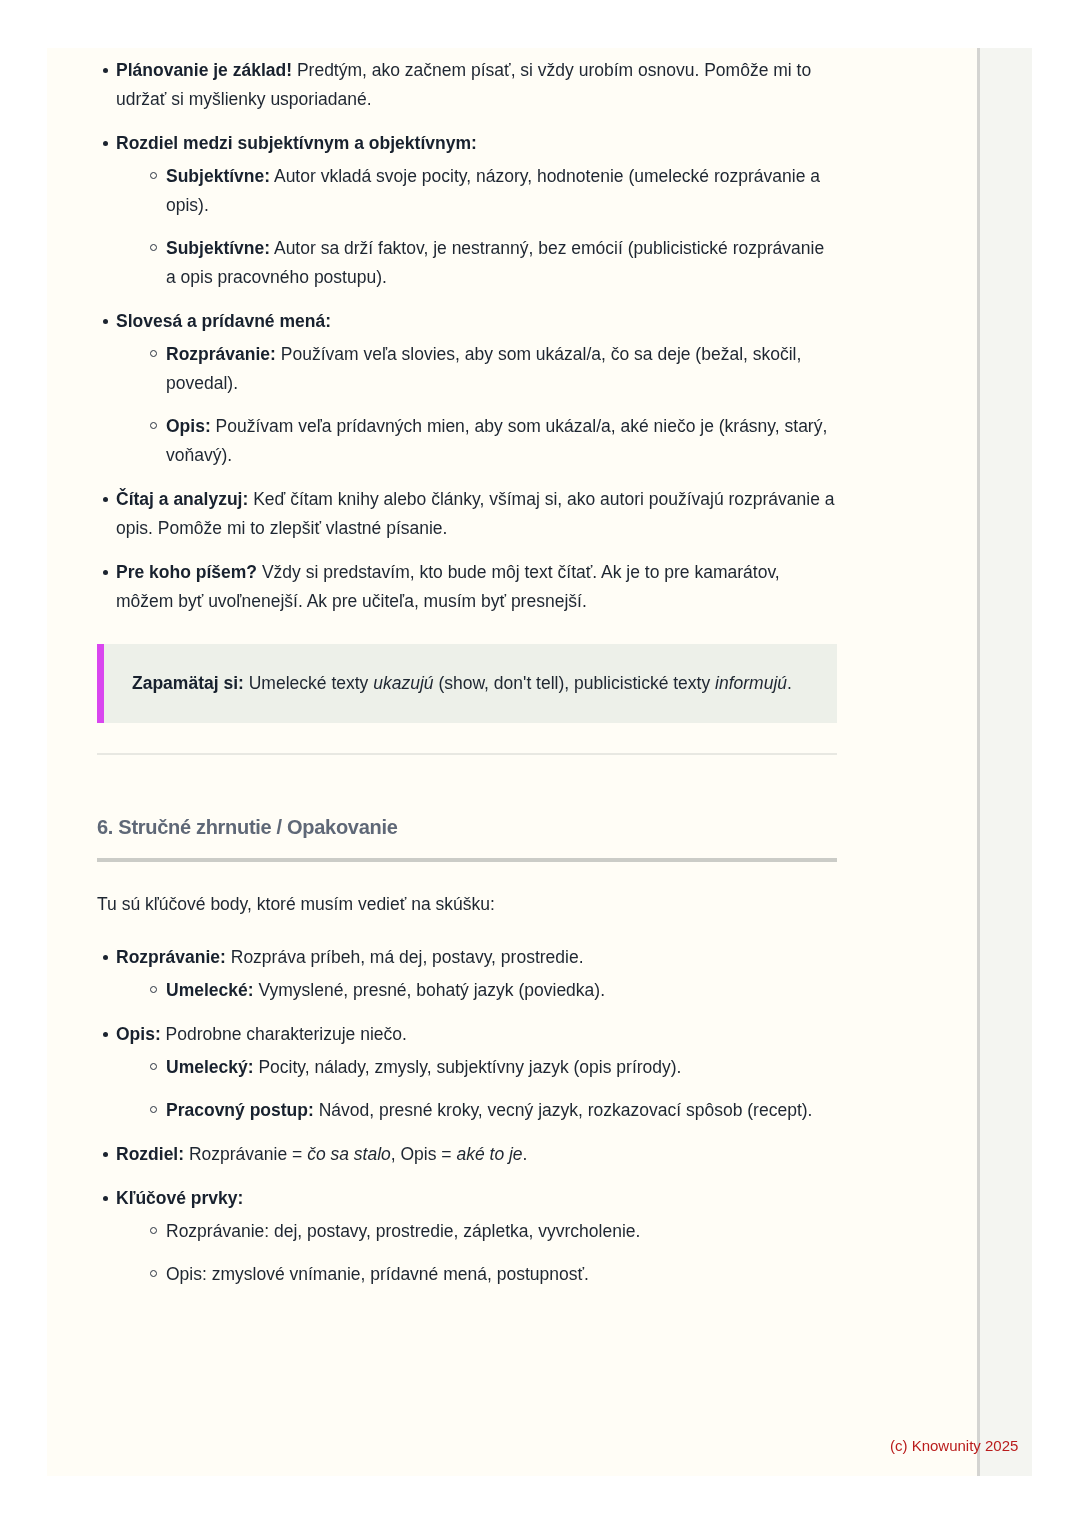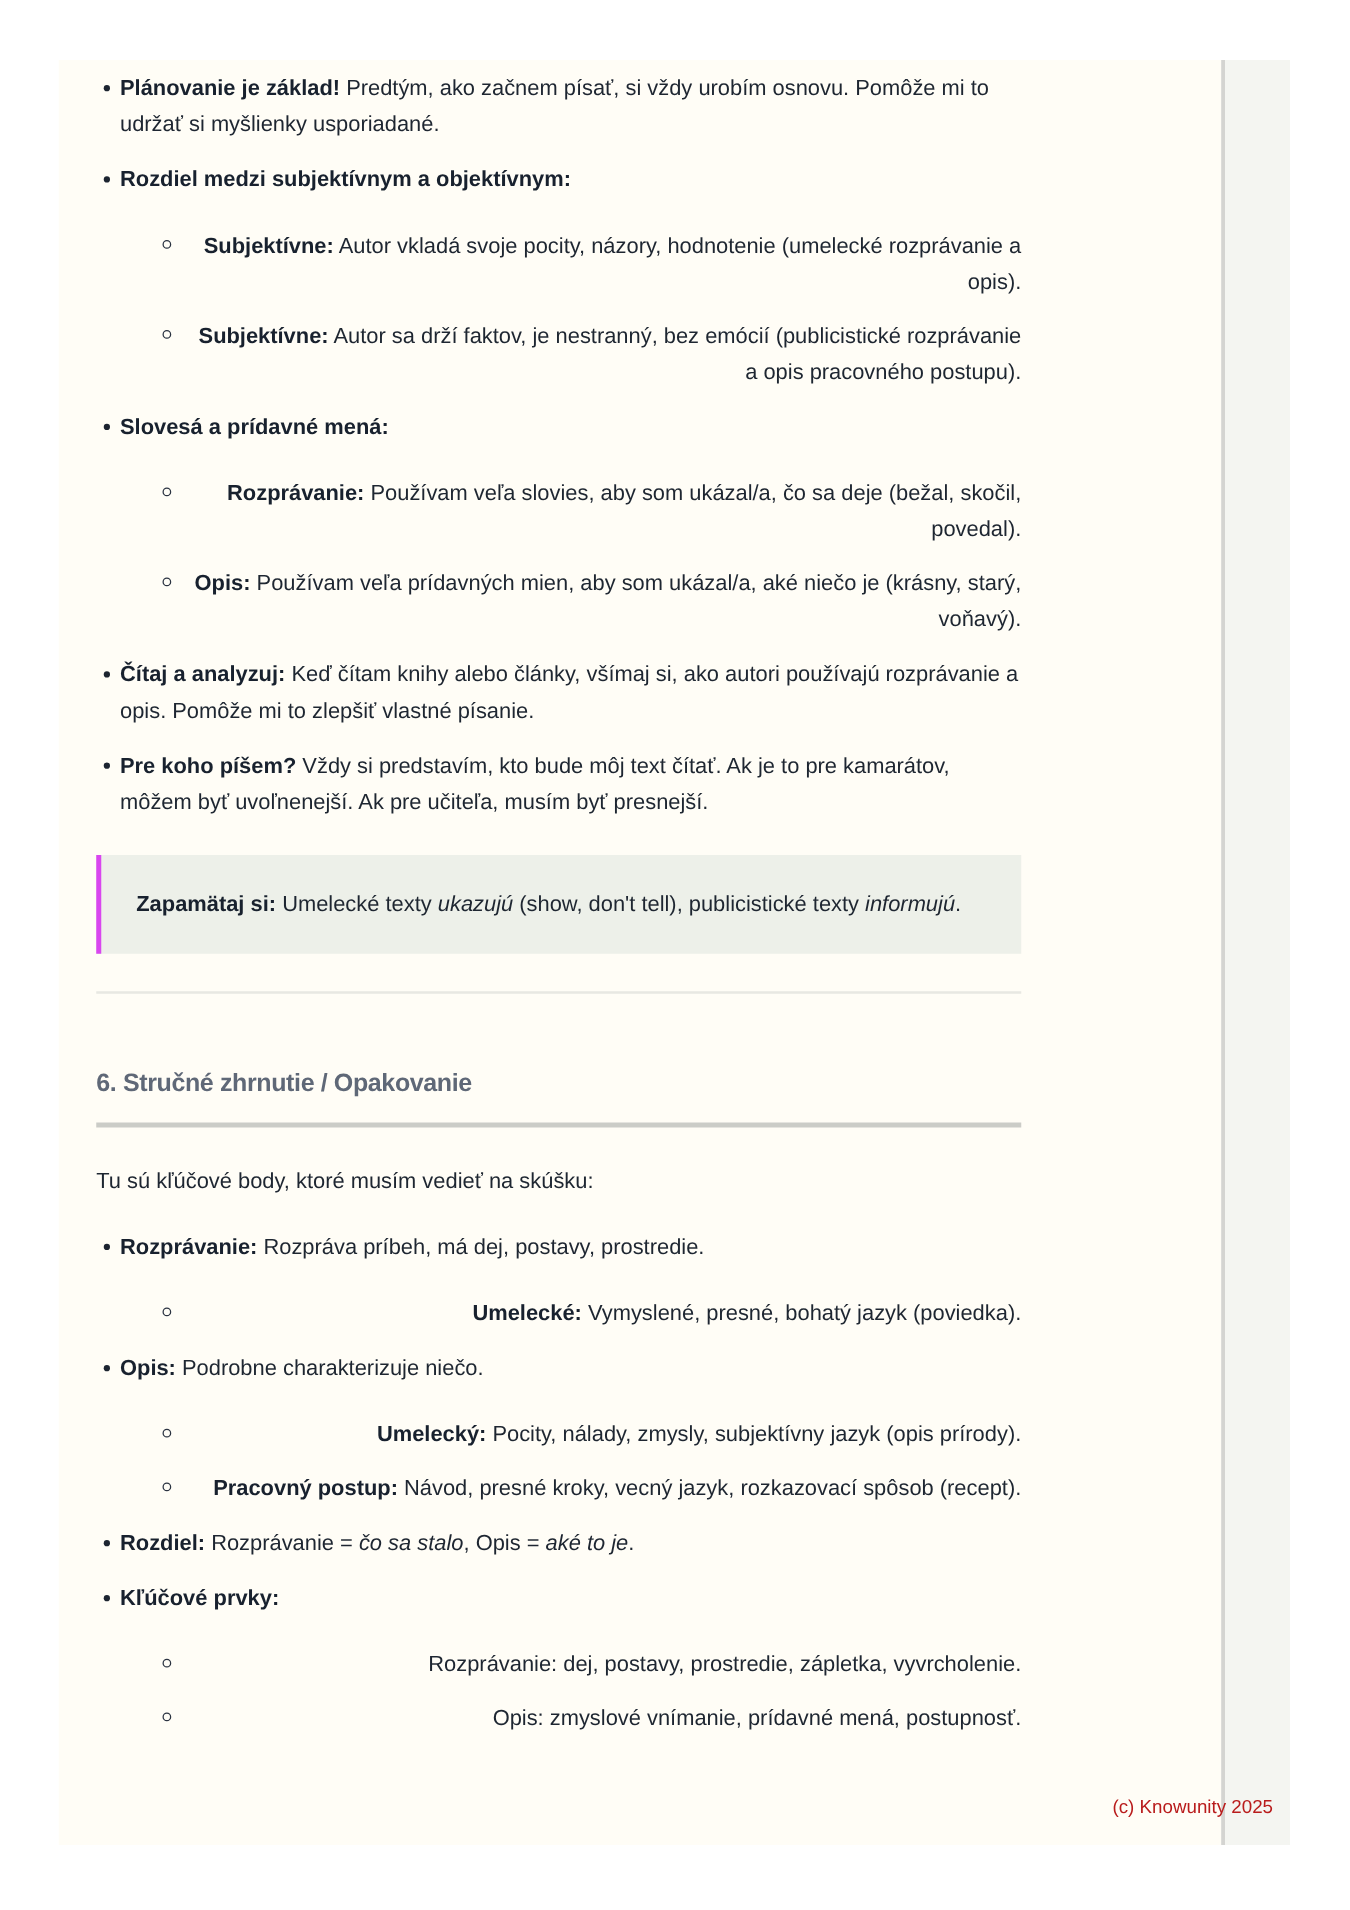--- a/index.html
+++ b/index.html
@@ -12,44 +12,44 @@
   }
   .page{
     position:absolute;left:47px;top:48px;width:931px;height:1428px;
     background:#fffdf6;
   }
   .next-page-edge{
     position:absolute;left:977px;top:48px;width:55px;height:1428px;
     background:#f4f5f1;border-left:3px solid #d4d4d1;box-sizing:border-box;
   }
   .content{
-    position:absolute;left:30px;top:0;width:740px;
+    position:absolute;left:50px;top:0;width:740px;
     font-size:17.5px;line-height:29px;
   }
   strong{font-weight:700;color:#18212e;}
   em{font-style:italic;}
 
   ul{list-style:none;margin:0;padding:0;}
   ul.lv1{margin-top:8px;}
   li.li1{position:relative;padding-left:19px;margin-bottom:15px;}
   li.li1::before{
     content:"";position:absolute;left:6px;top:12px;width:5px;height:5px;
     border-radius:50%;background:#1c2430;
   }
-  ul.lv2{margin:24px 0 11px 31px;text-align:right;}
+  ul.lv2{margin:4px 0 11px 31px;}
   li.li2{position:relative;padding-left:19px;margin-bottom:14px;}
   li.li2::before{
     content:"";position:absolute;left:3px;top:10px;width:7px;height:7px;
     border-radius:50%;border:1.5px solid #2a3240;background:transparent;box-sizing:border-box;
   }
   .line{margin:0;}
 
   .callout{
     margin-top:28px;width:740px;box-sizing:border-box;
-    background:#edf0e9;border-left:4px solid #d946ef;
+    background:#edf0e9;border-left:7px solid #d946ef;
     padding:22px 28px;line-height:35px;
   }
 
   .divider{
     margin-top:30px;width:740px;height:2px;background:#e8e8e2;border:none;
   }
   .section-heading{
     margin:52px 0 0 0;font-size:20px;line-height:40px;font-weight:700;color:#5f6877;
     letter-spacing:-0.3px;
   }

